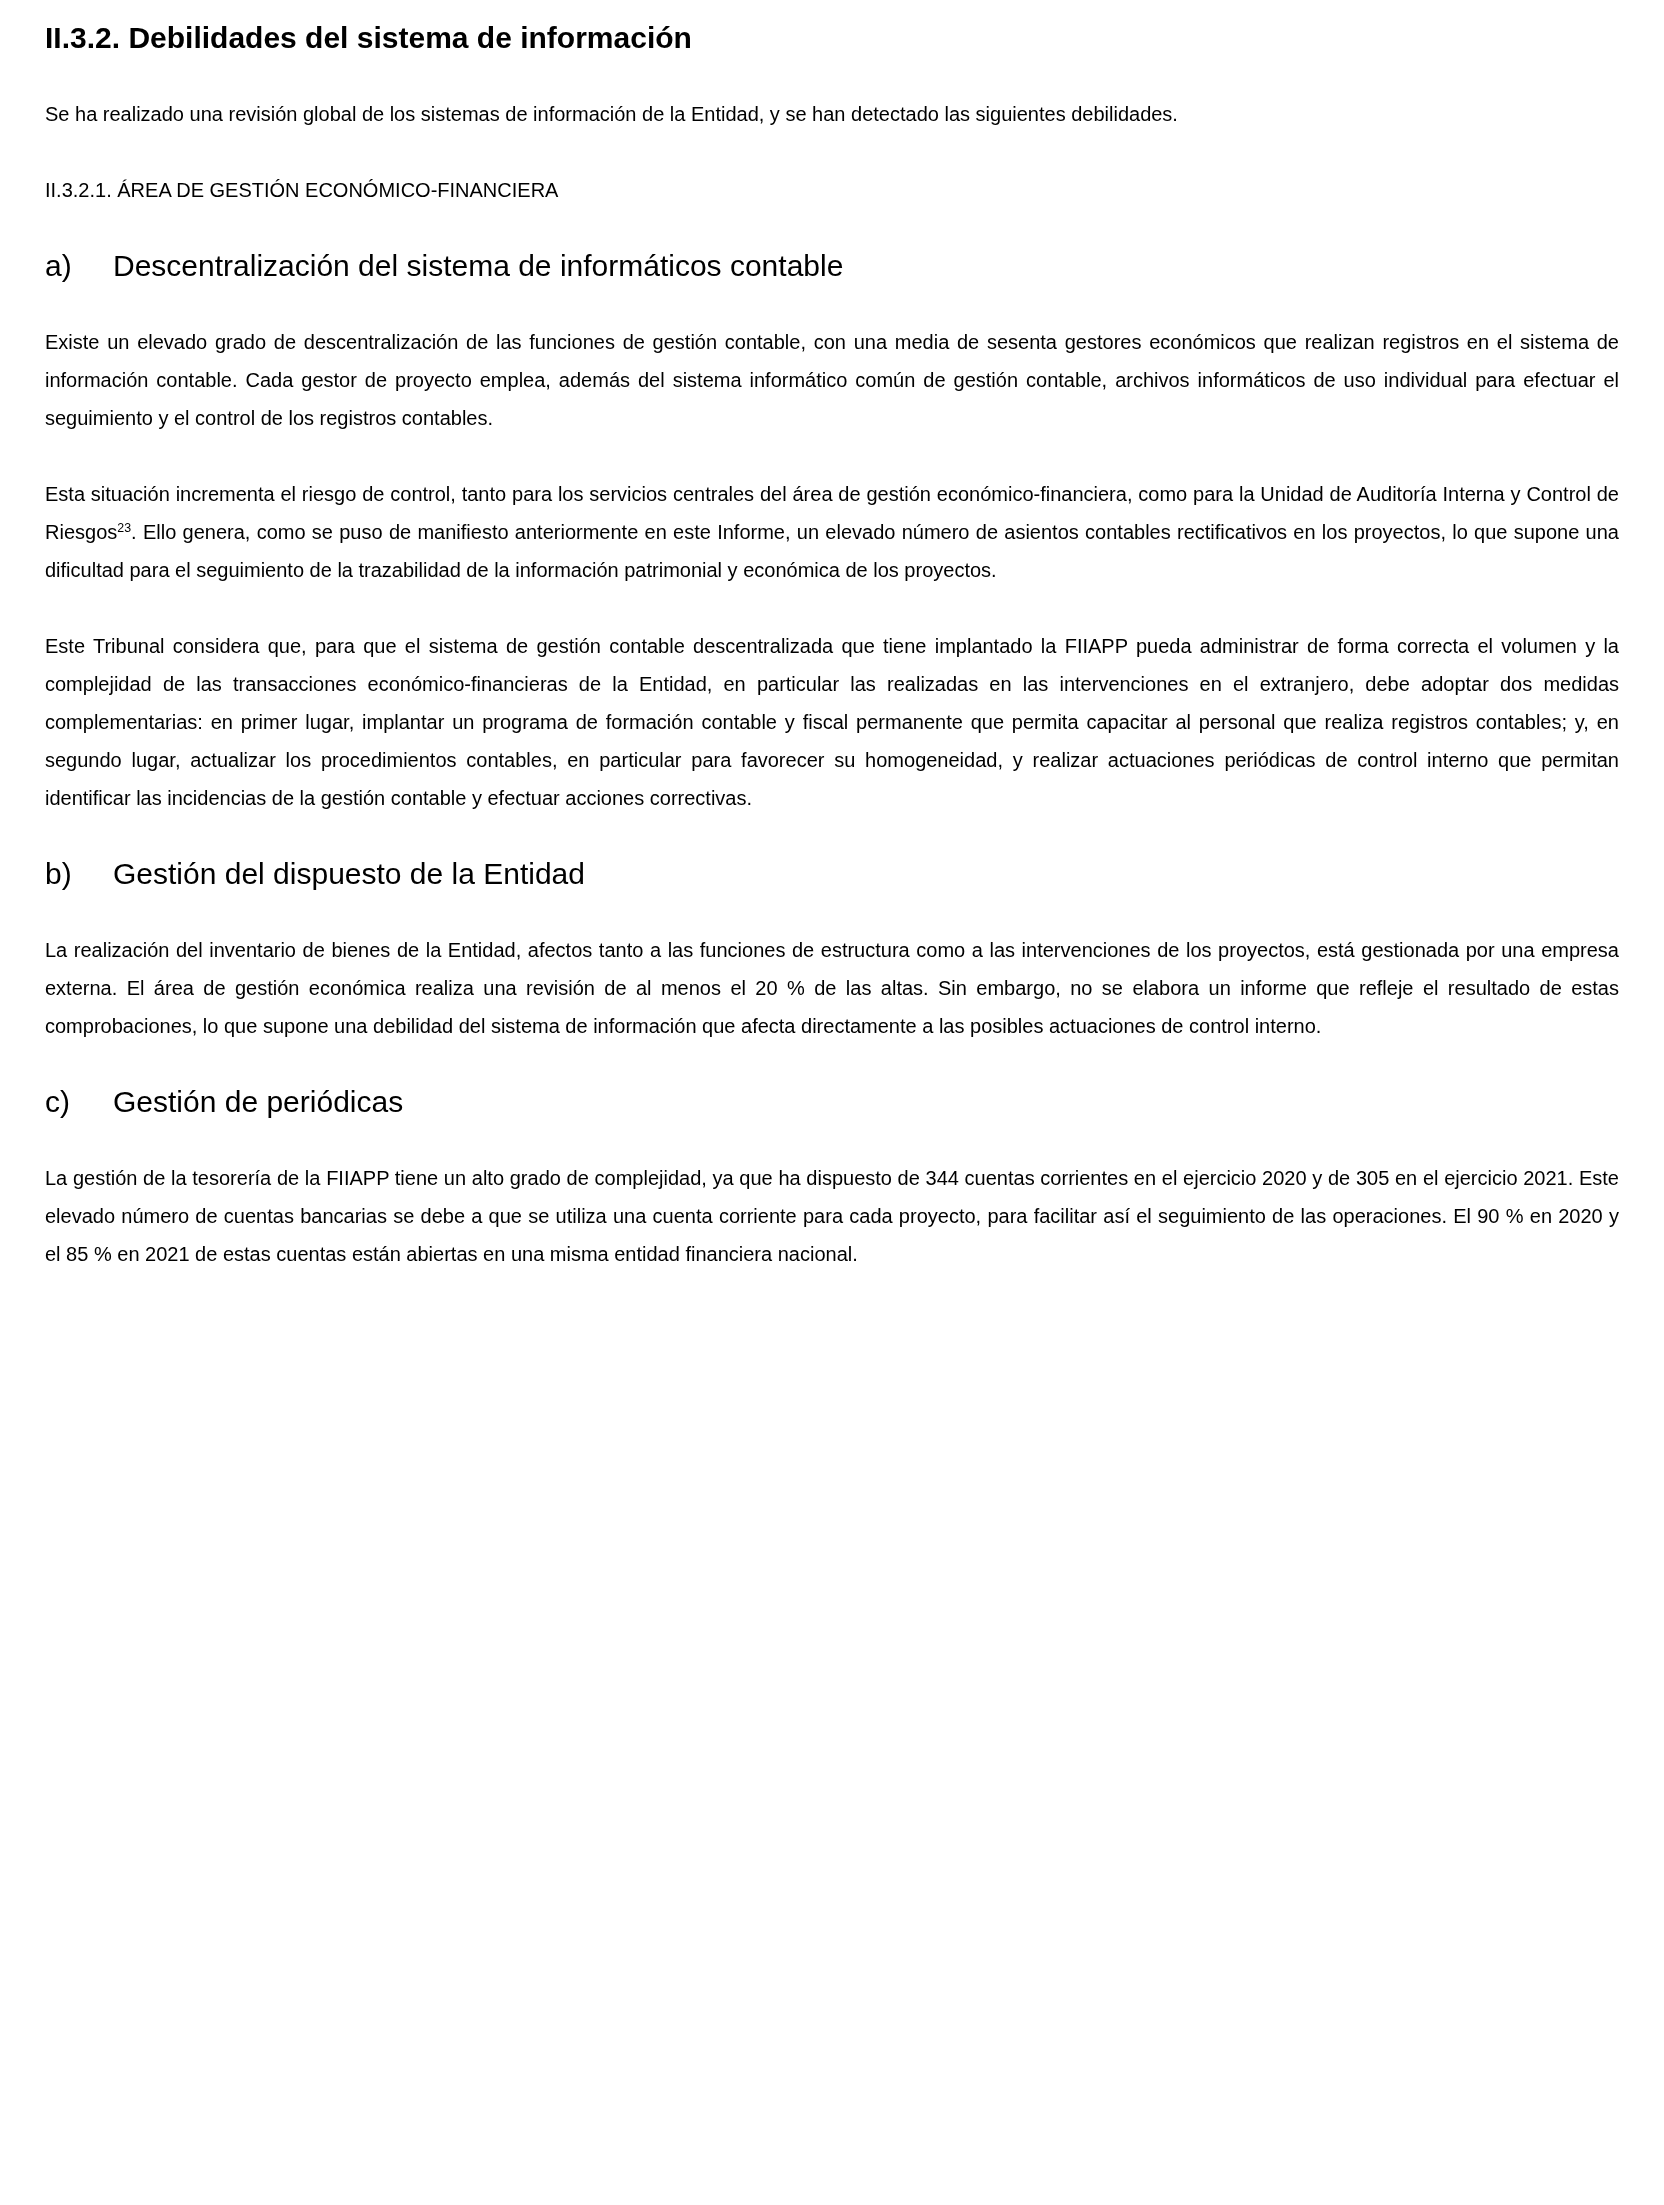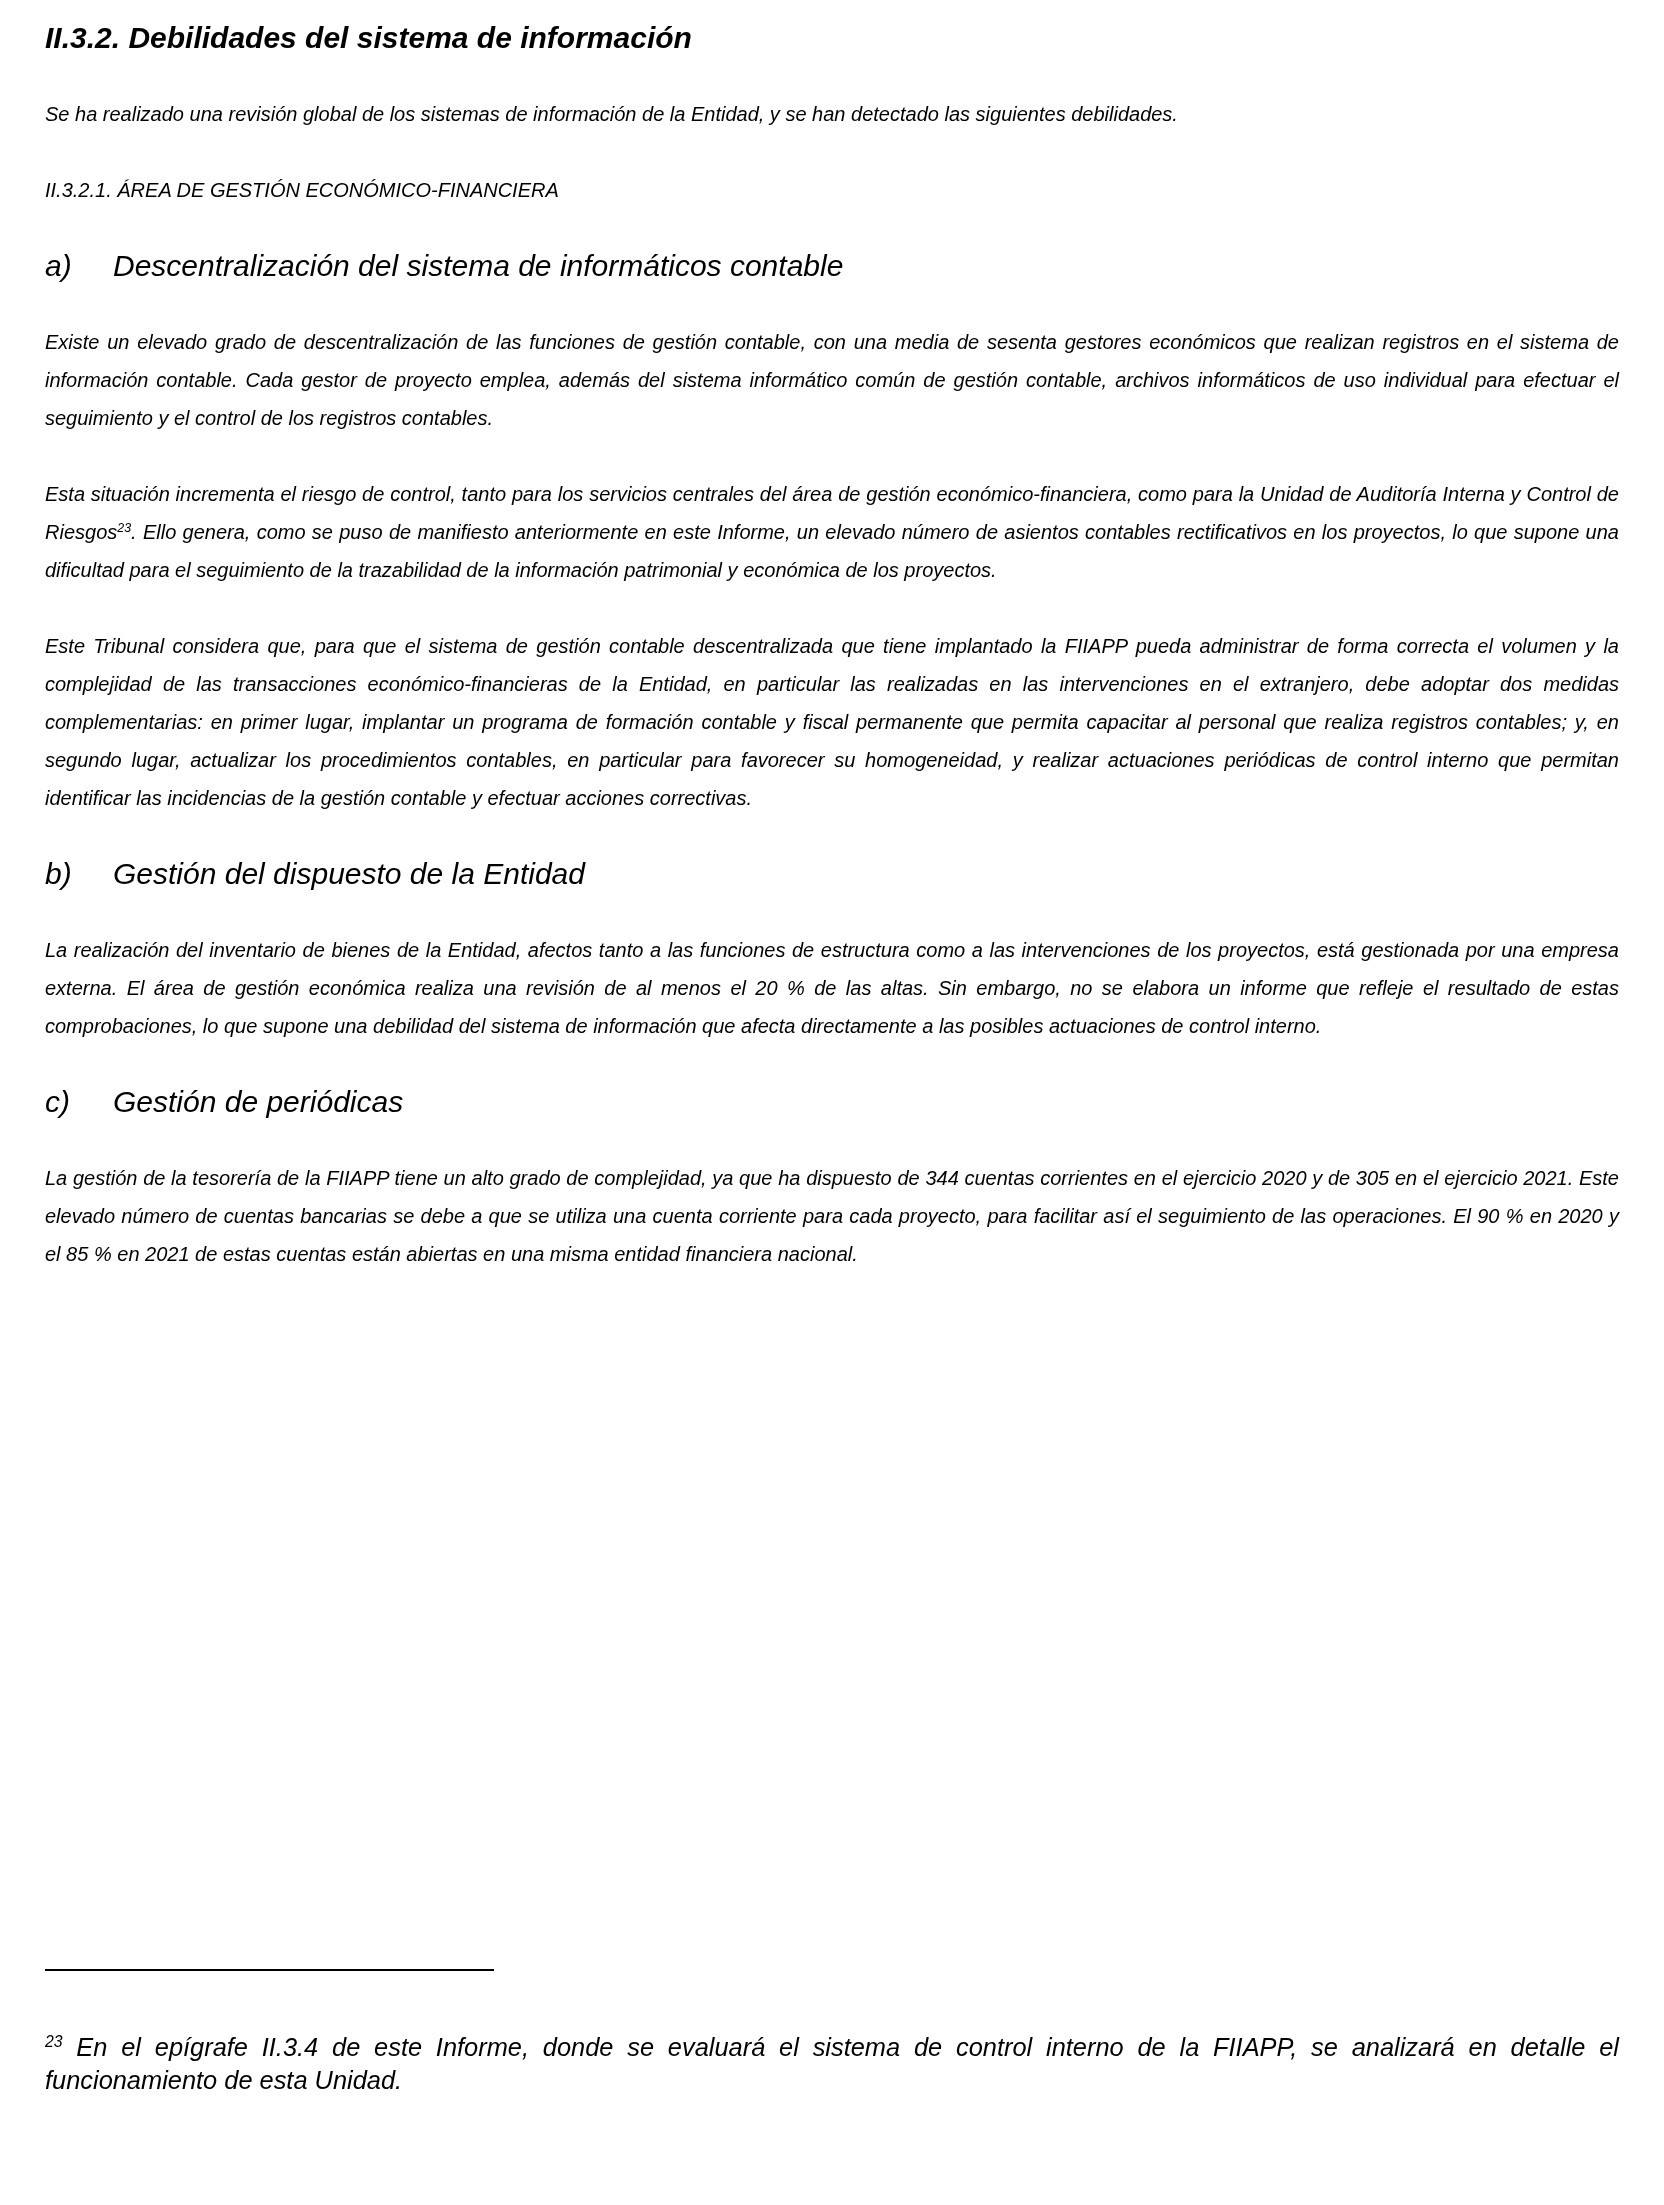--- a/index.html
+++ b/index.html
@@ -9,21 +9,20 @@
     height: 2205px;
     position: relative;
     font-family: "Liberation Sans", "DejaVu Sans", sans-serif;
     color: #000000;
     overflow: hidden;
   }
   .page {
     position: absolute;
     inset: 0;
     padding: 19px 45px 0 45px;
-    font-style: italic;
   }
   .doc-title {
     font-size: 30px;
     line-height: 38px;
     font-weight: bold;
     margin-bottom: 38px;
   }
   .para {
     font-size: 20px;
     line-height: 38px;
@@ -103,19 +102,15 @@
 
   <p class="para">La realización del inventario de bienes de la Entidad, afectos tanto a las funciones de estructura como a las intervenciones de los proyectos, está gestionada por una empresa externa. El área de gestión económica realiza una revisión de al menos el 20 % de las altas. Sin embargo, no se elabora un informe que refleje el resultado de estas comprobaciones, lo que supone una debilidad del sistema de información que afecta directamente a las posibles actuaciones de control interno.</p>
 
   <div class="item-heading">
     <span class="item-label">c)</span>
     <span class="item-title">Gestión de periódicas</span>
   </div>
 
   <p class="para">La gestión de la tesorería de la FIIAPP tiene un alto grado de complejidad, ya que ha dispuesto de 344 cuentas corrientes en el ejercicio 2020 y de 305 en el ejercicio 2021. Este elevado número de cuentas bancarias se debe a que se utiliza una cuenta corriente para cada proyecto, para facilitar así el seguimiento de las operaciones. El 90 % en 2020 y el 85 % en 2021 de estas cuentas están abiertas en una misma entidad financiera nacional.</p>
 
-  <div class="footnote-area">
-    <div class="footnote-rule"></div>
-    <p class="footnote-text"><sup class="fn-ref">23</sup> <span>En el epígrafe II.3.4 de este Informe, donde se evaluará el sistema de control interno de la FIIAPP, se analizará en detalle el funcionamiento de esta Unidad.</span></p>
-  </div>
 
 </div>
 
 
 </body></html>

